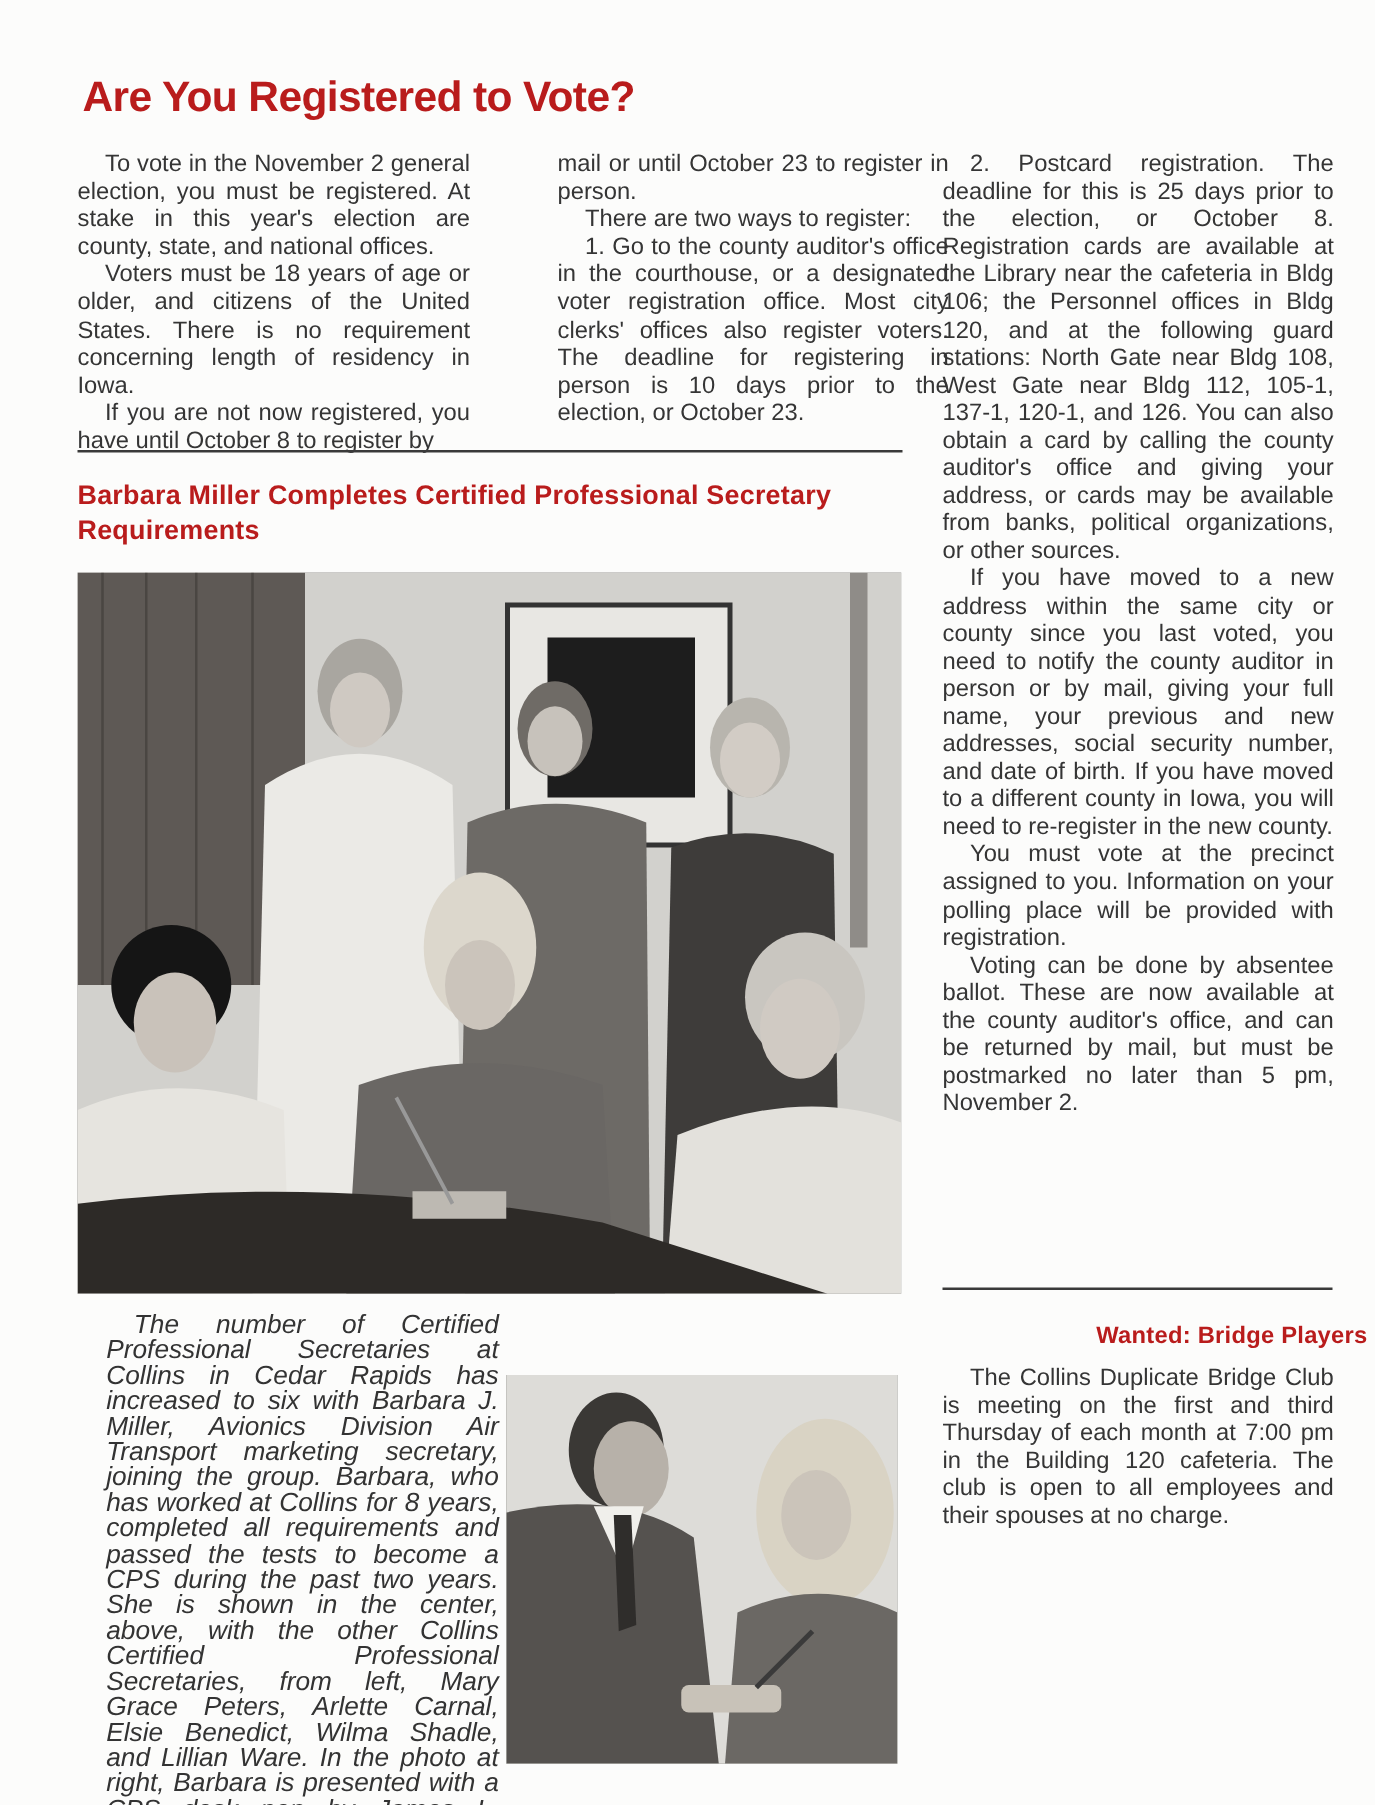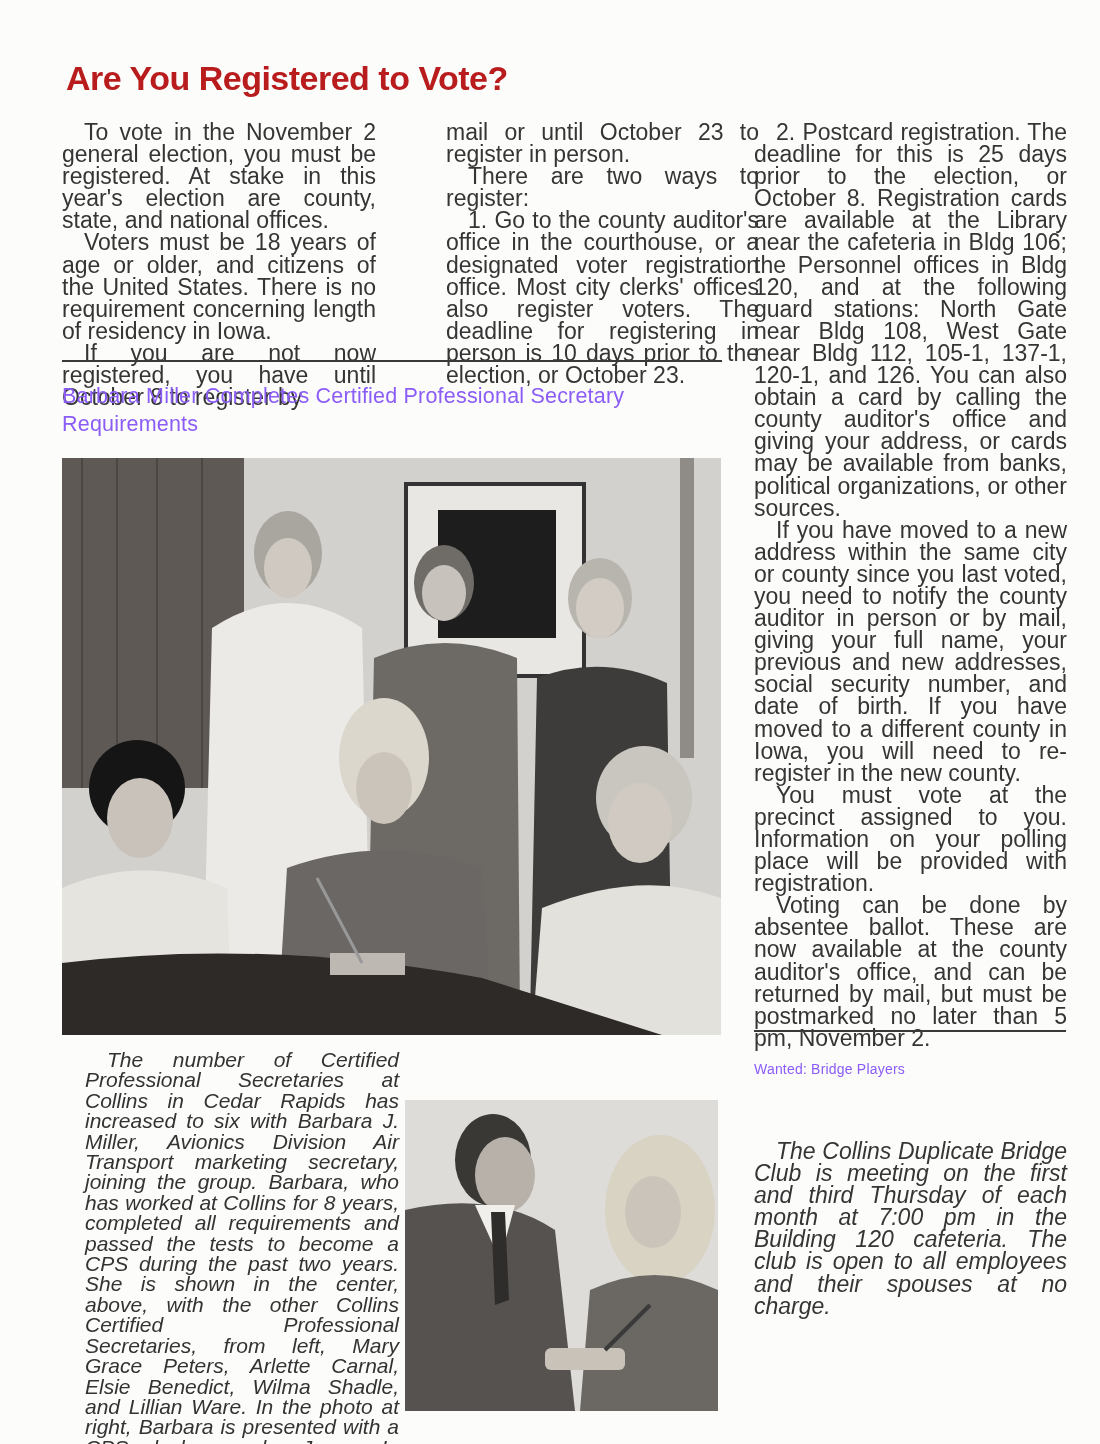--- a/index.html
+++ b/index.html
@@ -7,34 +7,34 @@
     width: 1100px; height: 1444px; position: relative; overflow: hidden;
     background: #fcfcfb; color: #2a2a2a;
     font-family: "Liberation Sans", "DejaVu Sans", sans-serif;
   }
   .abs { position: absolute; }
   .title {
     left: 62px; top: 44px; margin: 4px;
     font-size: 34px; font-weight: bold; letter-spacing: -0.5px;
     color: #b91c1c; line-height: 60px; white-space: nowrap;
   }
-  .col { font-size: 23px; line-height: 22.1px; text-align: justify; color: #353535; }
+  .col { font-size: 19px; line-height: 22.1px; text-align: justify; color: #353535; }
   .col p { margin: 0; text-indent: 22px; }
   .col1 { left: 62px; top: 121px; width: 314px; }
   .col2 { left: 410px; top: 121px; width: 313px; margin-left: 36px; }
   .col3 { left: 754px; top: 121px; width: 313px; }
   .rule { height: 2px; background: #3a3a3a; }
   .rule1 { left: 62px; top: 360px; width: 660px; }
   .rule2 { left: 754px; top: 1030px; width: 312px; }
   .h2 {
-    margin: 0; font-weight: normal; color: #8b5cf6; letter-spacing: 0.2px;
+    margin: 0; font-weight: bold; color: #b91c1c; letter-spacing: 0.2px;
   }
   .h2a { left: 62px; top: 382px; width: 660px; font-size: 21.5px; line-height: 28px; }
-  .h2b { left: 754px; top: 1055px; width: 320px; font-size: 14px; line-height: 28px; white-space: nowrap; }
-  .bridge { left: 754px; top: 1140px; width: 313px; font-style: italic; }
+  .h2b { left: 774px; top: 1055px; width: 320px; font-size: 19px; line-height: 28px; white-space: nowrap; text-align: right; }
+  .bridge { left: 754px; top: 1092px; width: 313px; }
   .caption {
     left: 62px; top: 1050px; width: 314px;
     font-size: 21px; line-height: 20.4px; font-style: italic; text-align: justify; color: #333; margin-left: 23px;
   }
   .caption p { margin: 0; text-indent: 22px; }
 
   
   .photo { overflow: hidden; background: #9a9a98; }
   .photo1 { left: 62px; top: 458px; width: 659px; height: 577px; }
   .photo2 { left: 405px; top: 1100px; width: 313px; height: 311px; }

